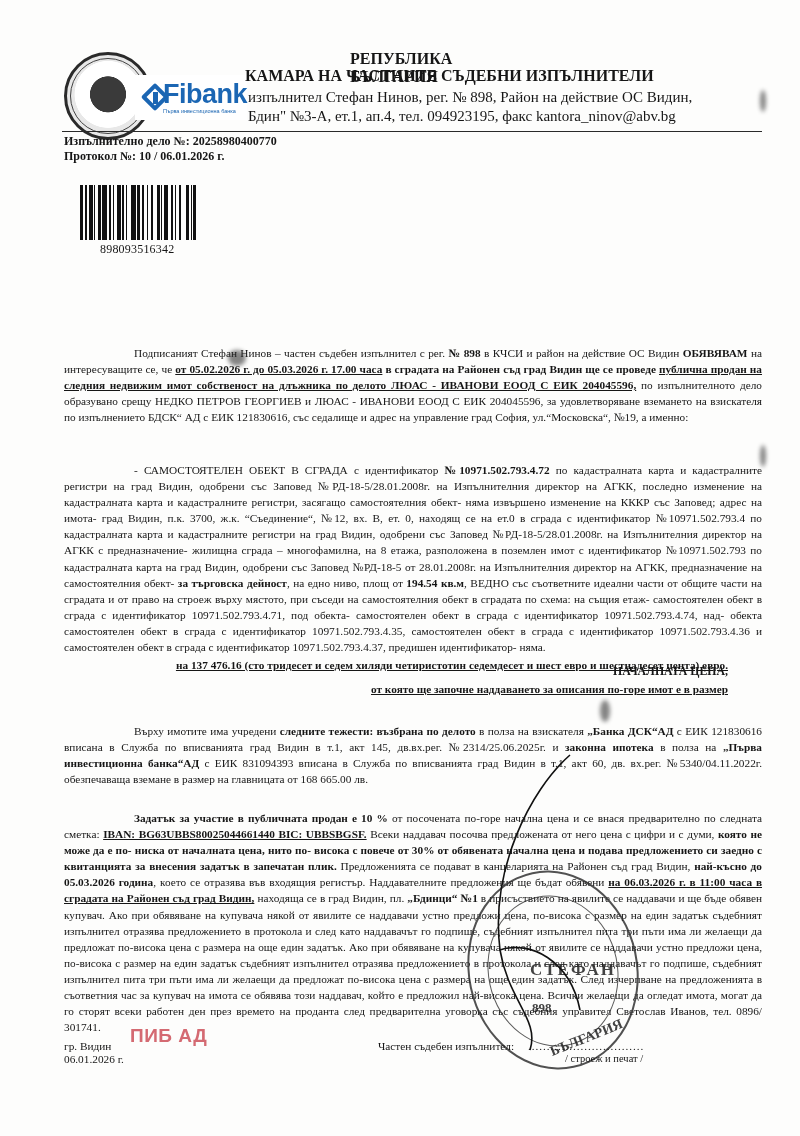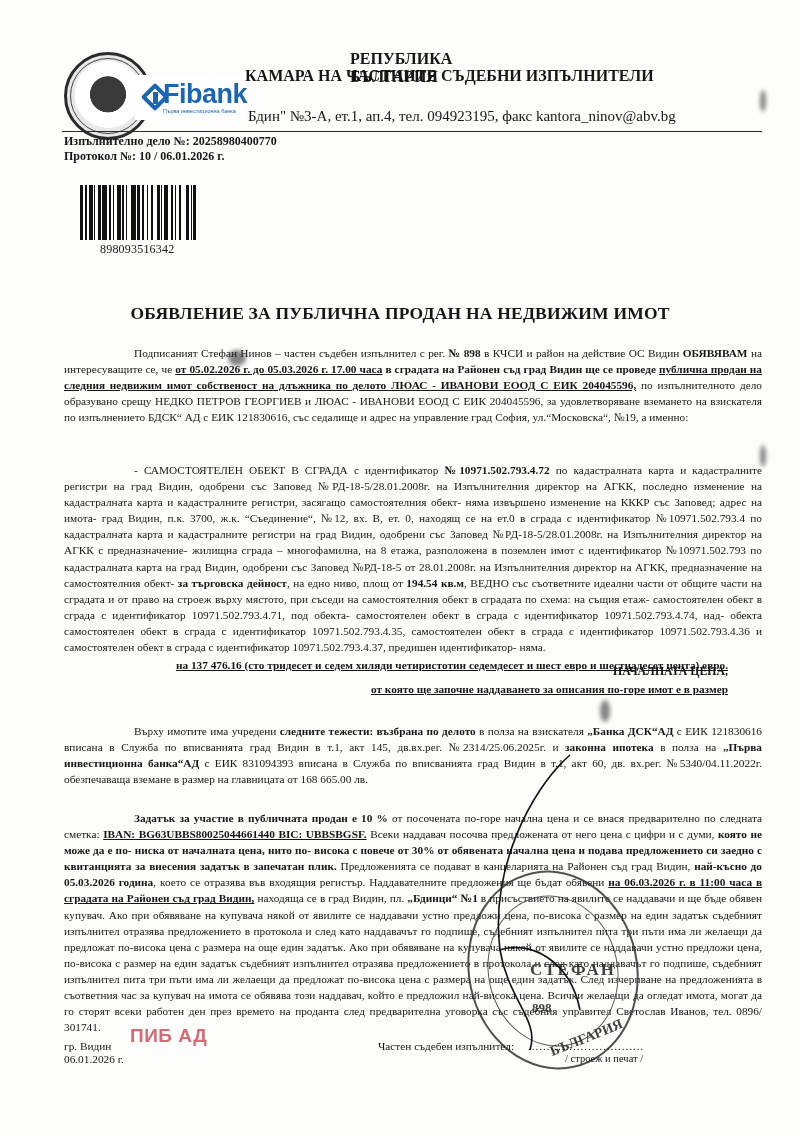--- a/index.html
+++ b/index.html
@@ -86,20 +86,21 @@
         <div class="d2"></div>
     </div>
     <div class="fibank-text">
       <div class="fibank-name">Fibank</div>
       <div class="fibank-tag">Първа инвестиционна банка</div>
     </div>
   </div>
 
   <div class="hdr-title hdr1">РЕПУБЛИКА БЪЛГАРИЯ</div>
   <div class="hdr-title hdr2">КАМАРА НА ЧАСТНИТЕ СЪДЕБНИ ИЗПЪЛНИТЕЛИ</div>
+  <div class="hdr-line hdr3">изпълнител Стефан Нинов, рег. № 898, Район на действие ОС Видин,</div>
   <div class="hdr-line hdr4">Бдин" №3-А, ет.1, ап.4, тел. 094923195, факс kantora_ninov@abv.bg</div>
   <div class="rule"></div>
 
   <div class="caseno">Изпълнително дело №: 20258980400770</div>
   <div class="protocol">Протокол №: 10 / 06.01.2026 г.</div>
 
   <div class="barcode">
     <span style="width:3px;margin-right:2px"></span>
       <span style="width:2px;margin-right:2px"></span>
       <span style="width:4px;margin-right:1px"></span>
@@ -121,21 +122,20 @@
       <span style="width:4px;margin-right:3px"></span>
       <span style="width:2px;margin-right:2px"></span>
       <span style="width:1px;margin-right:3px"></span>
       <span style="width:2px;margin-right:5px"></span>
       <span style="width:3px;margin-right:2px"></span>
       <span style="width:1px;margin-right:1px"></span>
       <span style="width:3px;margin-right:0"></span>
   </div>
   <div class="barcode-num">898093516342</div>
 
-  <div class="doc-title">ОБЯВЛЕНИЕ ЗА ПУБЛИЧНА ПРОДАН НА НЕДВИЖИМ ИМОТ</div>
 
   <div class="para p1">
     <span class="indent"></span><span>Подписаният Стефан Нинов – частен съдебен изпълнител с рег. </span><b>№ 898</b><span> в КЧСИ и район на действие ОС Видин </span><b>ОБЯВЯВАМ</b><span> на интересуващите се, че </span><b><u>от 05.02.2026 г. до 05.03.2026 г. 17.00 часа</u></b><b> в сградата на Районен съд град Видин ще се проведе </b><b><u>публична продан на следния недвижим имот собственост на длъжника по делото ЛЮАС - ИВАНОВИ ЕООД С ЕИК 204045596,</u></b><span> по изпълнителното дело образувано срещу НЕДКО ПЕТРОВ ГЕОРГИЕВ и ЛЮАС - ИВАНОВИ ЕООД С ЕИК 204045596, за удовлетворяване вземането на взискателя по изпълнението БДСК“ АД с ЕИК 121830616, със седалище и адрес на управление град София, ул.“Московска“, №19, а именно:</span>
   </div>
 
   <div class="para p2">
     <span class="indent"></span><span>- САМОСТОЯТЕЛЕН ОБЕКТ В СГРАДА с идентификатор </span><b>№10971.502.793.4.72</b><span> по кадастралната карта и кадастралните регистри на град Видин, одобрени със Заповед №РД-18-5/28.01.2008г. на Изпълнителния директор на АГКК, последно изменение на кадастралната карта и кадастралните регистри, засягащо самостоятелния обект- няма извършено изменение на КККР със Заповед; адрес на имота- град Видин, п.к. 3700, ж.к. “Съединение“, №12, вх. В, ет. 0, находящ се на ет.0 в сграда с идентификатор №10971.502.793.4 по кадастралната карта и кадастралните регистри на град Видин, одобрени със Заповед №РД-18-5/28.01.2008г. на Изпълнителния директор на АГКК с предназначение- жилищна сграда – многофамилна, на 8 етажа, разположена в поземлен имот с идентификатор №10971.502.793 по кадастралната карта на град Видин, одобрени със Заповед №РД-18-5 от 28.01.2008г. на Изпълнителния директор на АГКК, предназначение на самостоятелния обект- </span><b>за търговска дейност</b><span>, на едно ниво, площ от </span><b>194.54 кв.м</b><span>, ВЕДНО със съответните идеални части от общите части на сградата и от право на строеж върху мястото, при съседи на самостоятелния обект в сградата по схема: на същия етаж- самостоятелен обект в сграда с идентификатор 10971.502.793.4.71, под обекта- самостоятелен обект в сграда с идентификатор 10971.502.793.4.74, над- обекта самостоятелен обект в сграда с идентификатор 10971.502.793.4.35,  самостоятелен обект в сграда с идентификатор 10971.502.793.4.36 и  самостоятелен обект в сграда с идентификатор 10971.502.793.4.37, предишен идентификатор- няма.</span>
   </div>
 
   <div class="price price1">НАЧАЛНАТА ЦЕНА,</div>

